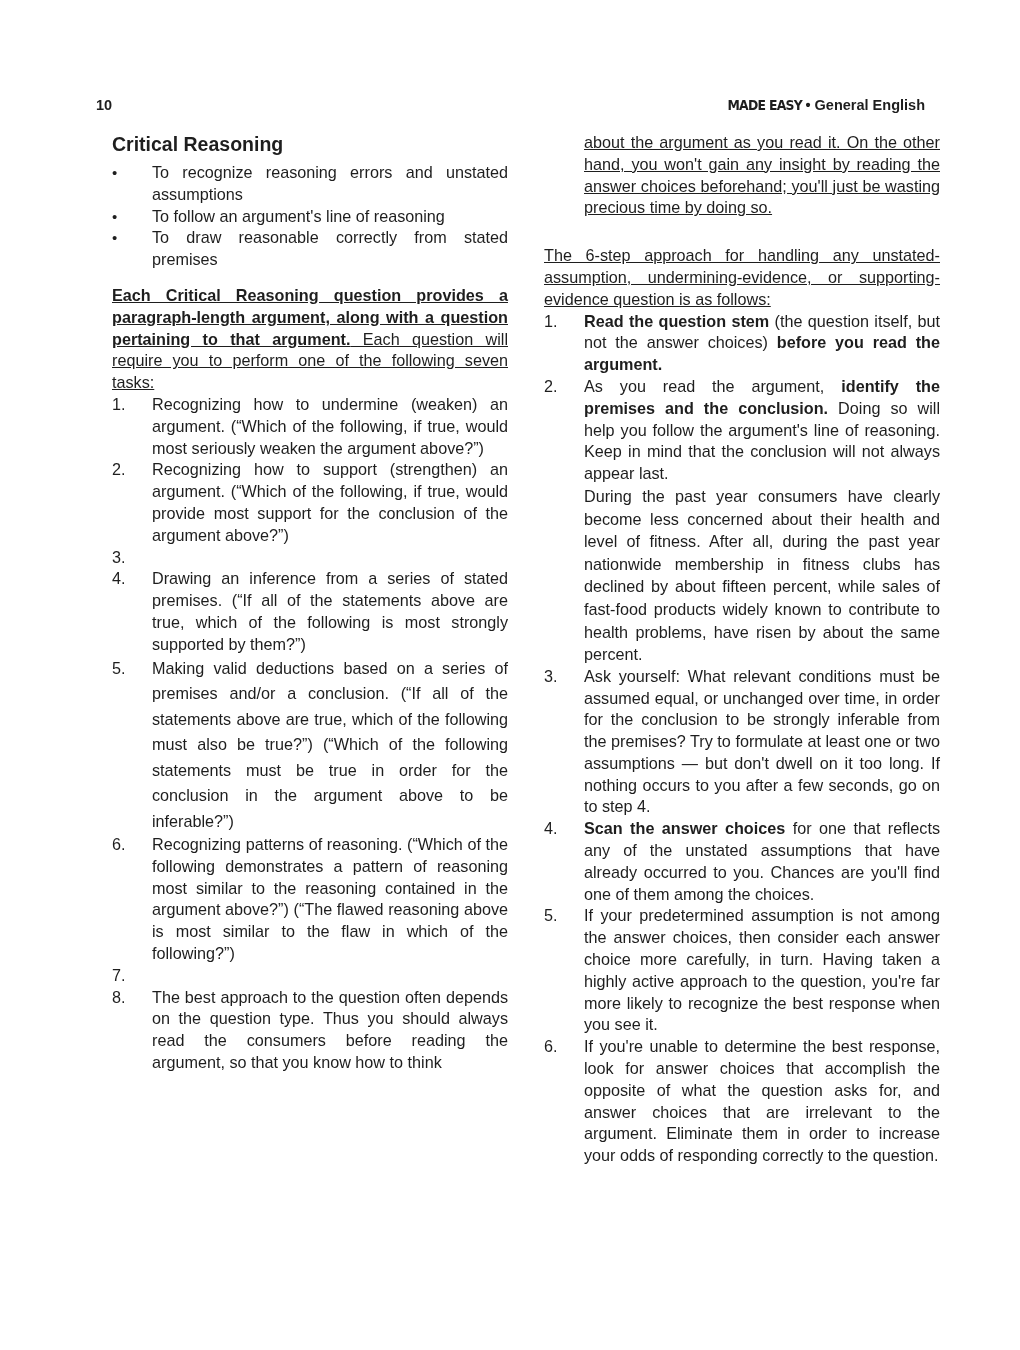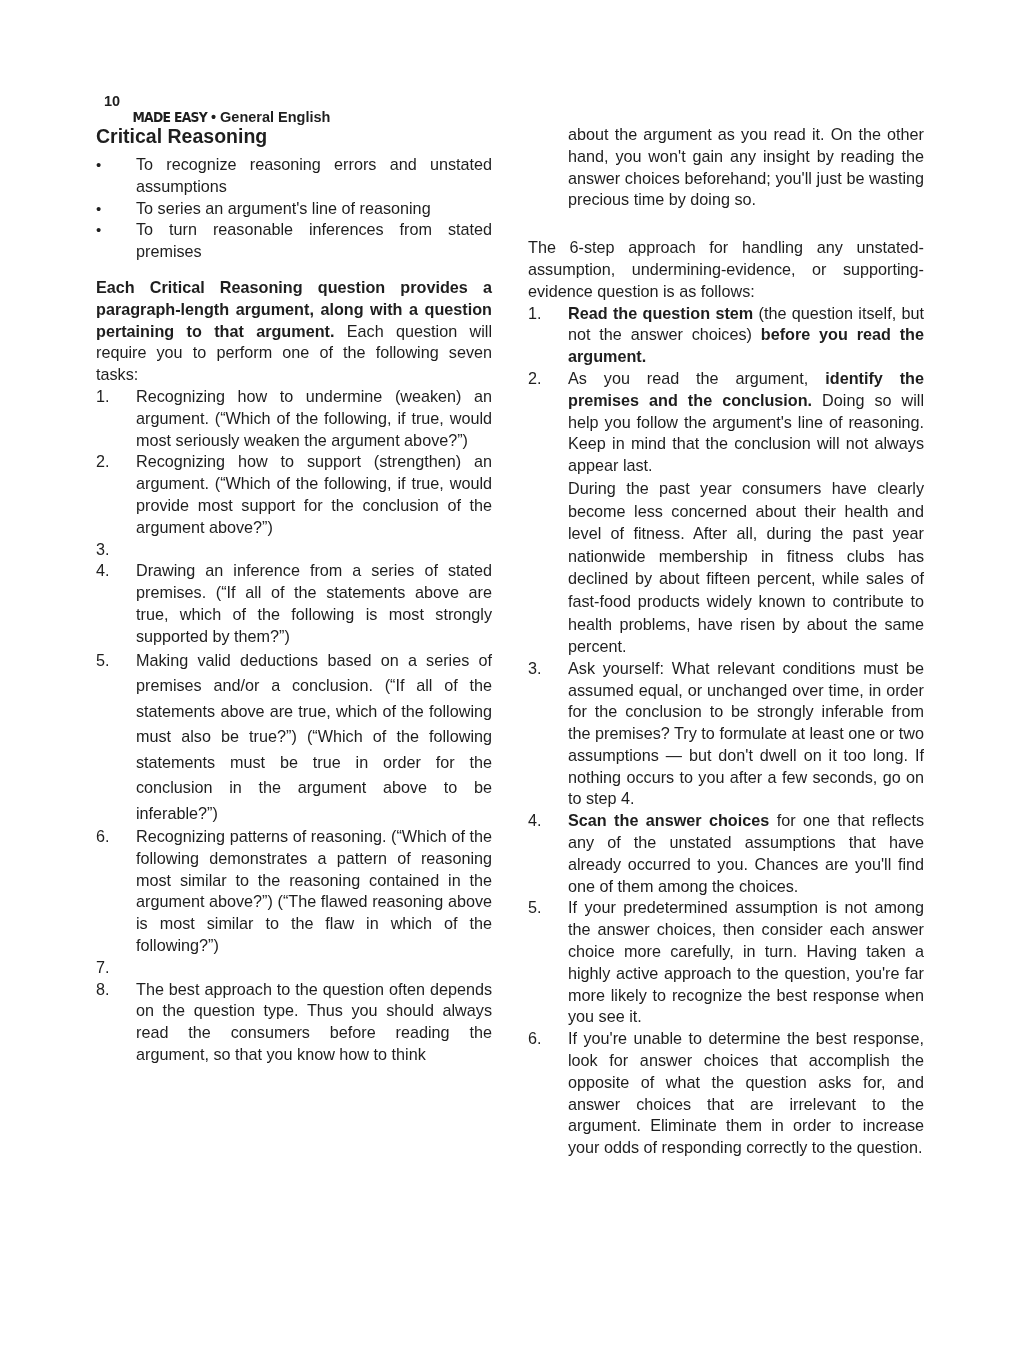--- a/index.html
+++ b/index.html
@@ -1,34 +1,34 @@
 <!DOCTYPE html>
 <html><head>
   <meta charset="utf-8">
   <style>
     html, body { margin: 0; padding: 0; background: #ffffff; }
     body {
       width: 1020px; height: 1350px; position: relative; overflow: hidden;
       font-family: "Liberation Sans", sans-serif; color: #1e1e1e;
     }
     .page-header {
-      position: absolute; top: 93px; left: 104px; width: 829px; height: 20px;
-      display: flex; justify-content: space-between; align-items: flex-start;
-      font-weight: bold; font-size: 14.5px; flex-direction: column;
+      position: absolute; top: 93px; left: 96px; width: 829px; height: 20px;
+      display: flex; justify-content: space-between; align-items: flex-end;
+      font-weight: bold; font-size: 14.5px;
     }
     .brand { display: flex; align-items: baseline; gap: 4px; margin-left: 22px; }
     .brand-name { font-family: "DejaVu Sans", sans-serif; font-weight: bold; font-size: 13.5px; letter-spacing: -0.8px; transform: scaleX(0.92); transform-origin: right; display: inline-block; }
     .col {
-      position: absolute; top: 124px; width: 396px;
-      font-size: 16.2px; line-height: 21.8px; text-align: justify;
+      position: absolute; top: 132px; width: 396px;
+      font-size: 16.2px; line-height: 21.8px; text-align: justify; margin-left: 16px;
     }
     .col-left { left: 96px; }
     .col-right { left: 528px; }
     h2 { font-size: 19.5px; line-height: 25px; margin: 0 0 5px 0; font-weight: bold; text-align: left; }
-    p { margin: 0; }
+    p { margin: 0; text-decoration: underline; }
     .bullets, .steps { list-style: none; margin: 0; padding: 0; }
     .bullets li, .steps li { display: flex; }
     .marker { flex: 0 0 40px; text-align: left; }
     .bullets .marker { font-size: 15px; }
     .item-text { flex: 1; text-align: justify; }
     .gap { height: 14px; }
     .spaced { line-height: 25.5px; }
     .italic-b { font-style: italic; font-weight: normal; }
     .cont { padding-left: 40px; }
     b { font-weight: bold; }
@@ -47,25 +47,25 @@
 
 <div class="col col-left">
   <h2>Critical Reasoning</h2>
   <ul class="bullets">
     <li>
         <span class="marker">•</span>
         <span class="item-text">To recognize reasoning errors and unstated assumptions</span>
       </li>
     <li>
         <span class="marker">•</span>
-        <span class="item-text">To series an argument's line of reasoning</span>
+        <span class="item-text">To follow an argument's line of reasoning</span>
       </li>
     <li>
         <span class="marker">•</span>
-        <span class="item-text">To turn reasonable inferences from stated premises</span>
+        <span class="item-text">To draw reasonable correctly from stated premises</span>
       </li>
   </ul>
   <div class="gap"></div>
   <p><b>Each Critical Reasoning question provides a paragraph-length argument, along with a question pertaining to that argument.</b><span> Each question will require you to perform one of the following seven tasks:</span></p>
   <ol class="steps">
     <li>
         <span class="marker">1.</span>
         <span class="item-text">Recognizing how to undermine (weaken) an argument. (“Which of the following, if true, would most seriously weaken the argument above?”)</span>
       </li>
     <li>

